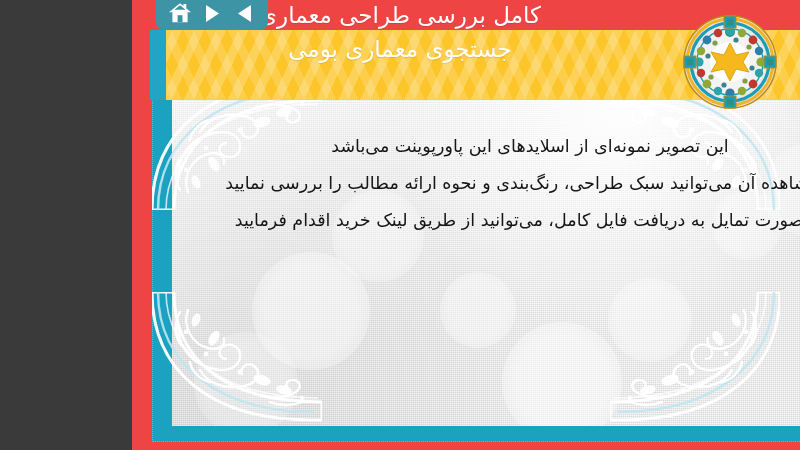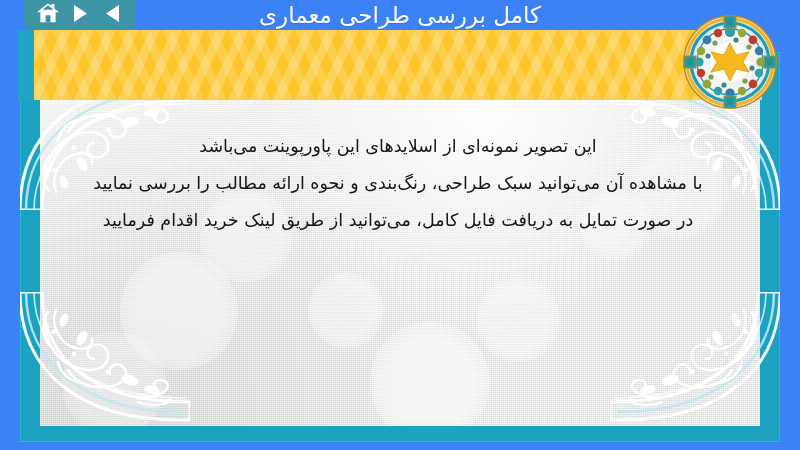--- a/index.html
+++ b/index.html
@@ -8,23 +8,23 @@
   html, body {
     width: 800px;
     height: 450px;
     overflow: hidden;
     background: #3a3a3a;
     font-family: "DejaVu Sans", sans-serif;
   }
 
   #stage {
     position: relative;
-    width: 800px;
+    width: 668px;
     height: 450px;
-    background: #3b82f6;
+    background: #ef4444;
     overflow: hidden;
   }
 
   
   #nav-bar {
     position: absolute;
     left: 24px;
     top: -14px;
     width: 112px;
     height: 44px;
@@ -415,20 +415,21 @@
 
       <g>
         <circle cx="48" cy="48" r="20" fill="#ffffff"></circle>
         <polygon points="48,29 54,41 67,38 61,48 67,58 54,55 48,67 42,55 29,58 35,48 29,38 42,41" fill="#f5b81d" stroke="#e0a413" stroke-width="1"></polygon>
       </g>
     </svg>
   </div>
 
   <div id="title-text">
     <div>کامل بررسی طراحی معماری</div>
+    <div>جستجوی معماری بومی</div>
   </div>
 
   <div id="body-text">
     <div>این تصویر نمونه‌ای از اسلایدهای این پاورپوینت می‌باشد</div>
     <div>با مشاهده آن می‌توانید سبک طراحی، رنگ‌بندی و نحوه ارائه مطالب را بررسی نمایید</div>
     <div>در صورت تمایل به دریافت فایل کامل، می‌توانید از طریق لینک خرید اقدام فرمایید</div>
   </div>
 
 </div>
 

